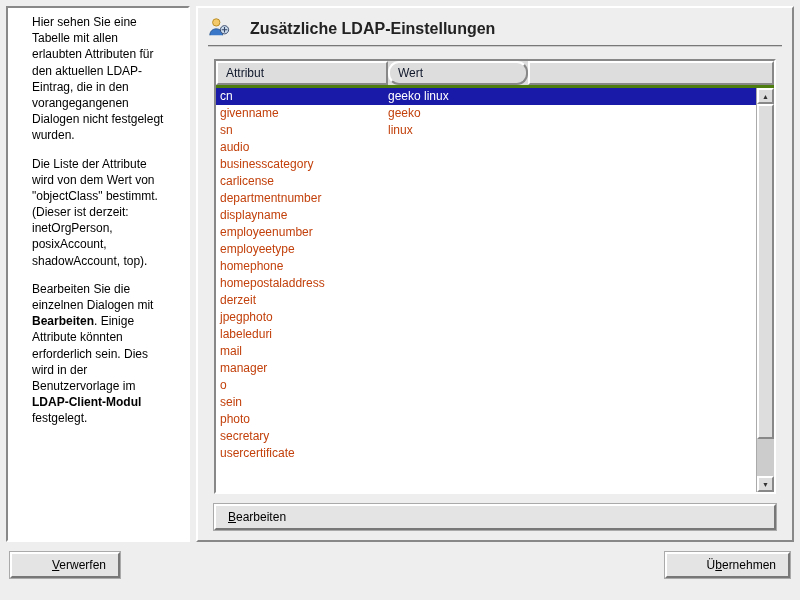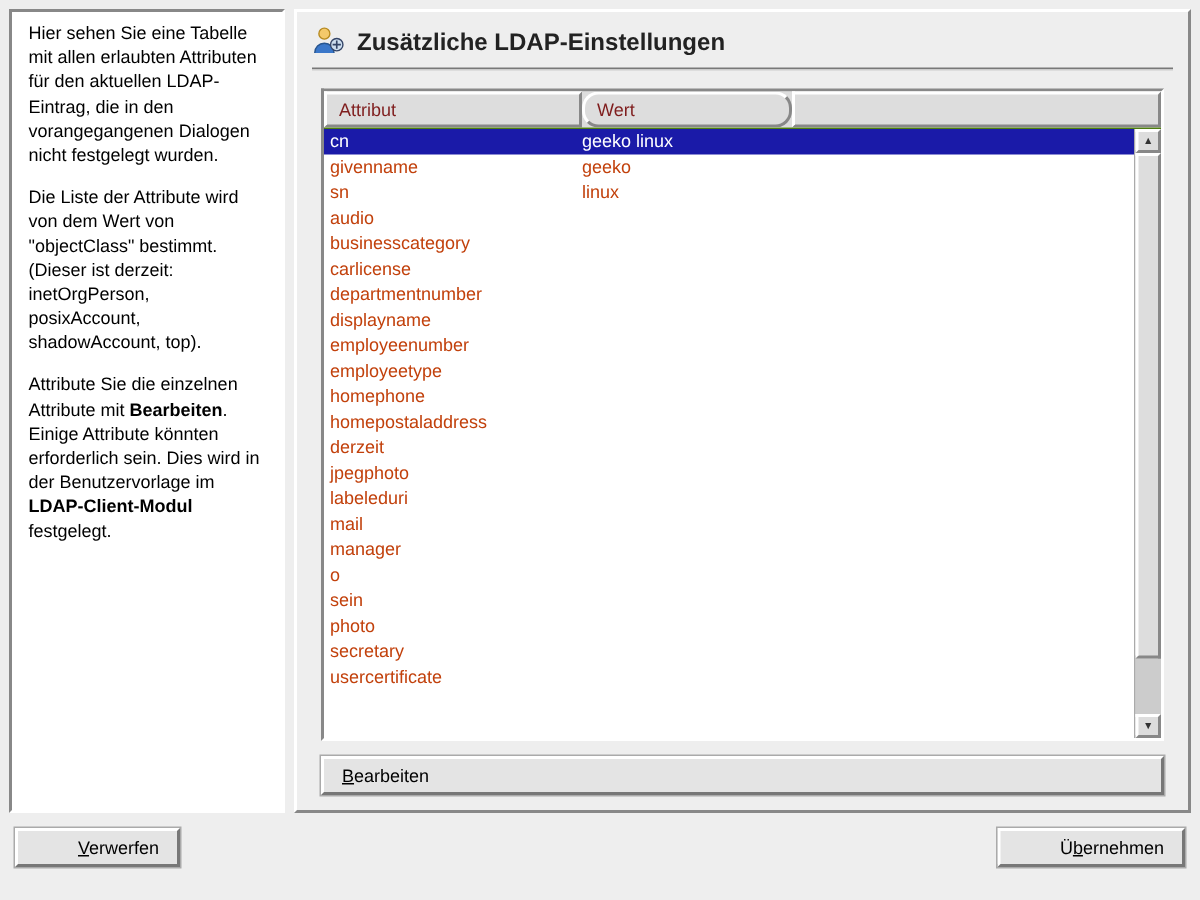--- a/index.html
+++ b/index.html
@@ -16,40 +16,40 @@
   .main-layout {
     display: flex;
     gap: 6px;
     height: 536px;
   }
   .help-panel {
     width: 184px;
     background: #fff;
     border: 2px solid;
     border-color: #888 #fff #fff #888;
-    padding: 6px 11px;
+    padding: 6px 24px;
     line-height: 1.35;
     color: #000;
     overflow: hidden;
   }
   .help-panel p { margin: 0 0 12px 0; }
   .help-panel b { font-weight: bold; }
   .right-panel {
     flex: 1;
     border: 2px solid;
     border-color: #fff #888 #888 #fff;
     background: #eee;
     padding: 6px 10px 10px 10px;
     display: flex;
     flex-direction: column;
   }
   .panel-header {
     display: flex;
     align-items: center;
-    gap: 8px;
+    gap: 20px;
     padding: 2px 0 4px 0;
     border-bottom: 2px groove #ccc;
     margin-bottom: 10px;
   }
   .panel-title {
     font-size: 16px;
     font-weight: bold;
     color: #222;
   }
   .icon-svg { width: 22px; height: 22px; }
@@ -64,33 +64,33 @@
     margin: 2px 6px 0 6px;
   }
   .table-header {
     display: flex;
     background: #ddd;
   }
   .th {
     border: 2px solid;
     border-color: #fff #888 #888 #fff;
     padding: 3px 8px;
-    color: #7f1d1d;
+    color: #0f172a;
     font-size: 12px;
     background: #ddd;
   }
   .th.col-attr { width: 172px; }
   .th.col-val { width: 140px; border-radius: 11px; }
   .th.col-fill { flex: 1; }
   .table-body-wrap {
     flex: 1;
     display: flex;
     min-height: 0;
     background: #fff;
-    border-top: 1px solid #4d7c0f;
+    border-top: 3px solid #4d7c0f;
   }
   .table-body {
     flex: 1;
     overflow: hidden;
     padding: 0;
   }
   .row {
     display: flex;
     padding: 0 0 0 2px;
     line-height: 17px;
@@ -144,21 +144,21 @@
   .btn-wide { min-width: 100px; text-align: center; padding-left: 40px; }
 </style>
 </head>
 <body>
 
 <div class="main-layout">
   <div class="help-panel">
     <p>Hier sehen Sie eine Tabelle mit allen erlaubten Attributen für den aktuellen LDAP-Eintrag, die in den vorangegangenen Dialogen nicht festgelegt wurden.</p>
     <p>Die Liste der Attribute wird von dem Wert von "objectClass" bestimmt. (Dieser ist derzeit: inetOrgPerson, posixAccount, shadowAccount, top).</p>
     <p>
-      <span>Attribute Sie die einzelnen Attribute mit </span><b>Bearbeiten</b><span>. Einige Attribute könnten erforderlich sein. Dies wird in der Benutzervorlage im </span><b>LDAP-Client-Modul</b><span> festgelegt.</span>
+      <span>Bearbeiten Sie die einzelnen Dialogen mit </span><b>Bearbeiten</b><span>. Einige Attribute könnten erforderlich sein. Dies wird in der Benutzervorlage im </span><b>LDAP-Client-Modul</b><span> festgelegt.</span>
     </p>
   </div>
 
   <div class="right-panel">
     <div class="panel-header">
       <span>
         <svg class="icon-svg" viewBox="0 0 24 24">
           <circle cx="9" cy="7" r="4" fill="#f4c96a" stroke="#b78a1f"></circle>
           <path d="M2 21c0-4 3-7 7-7s7 3 7 7" fill="#3a77c9" stroke="#28558e"></path>
           <circle cx="18" cy="15" r="4.5" fill="#cde" stroke="#346"></circle>

